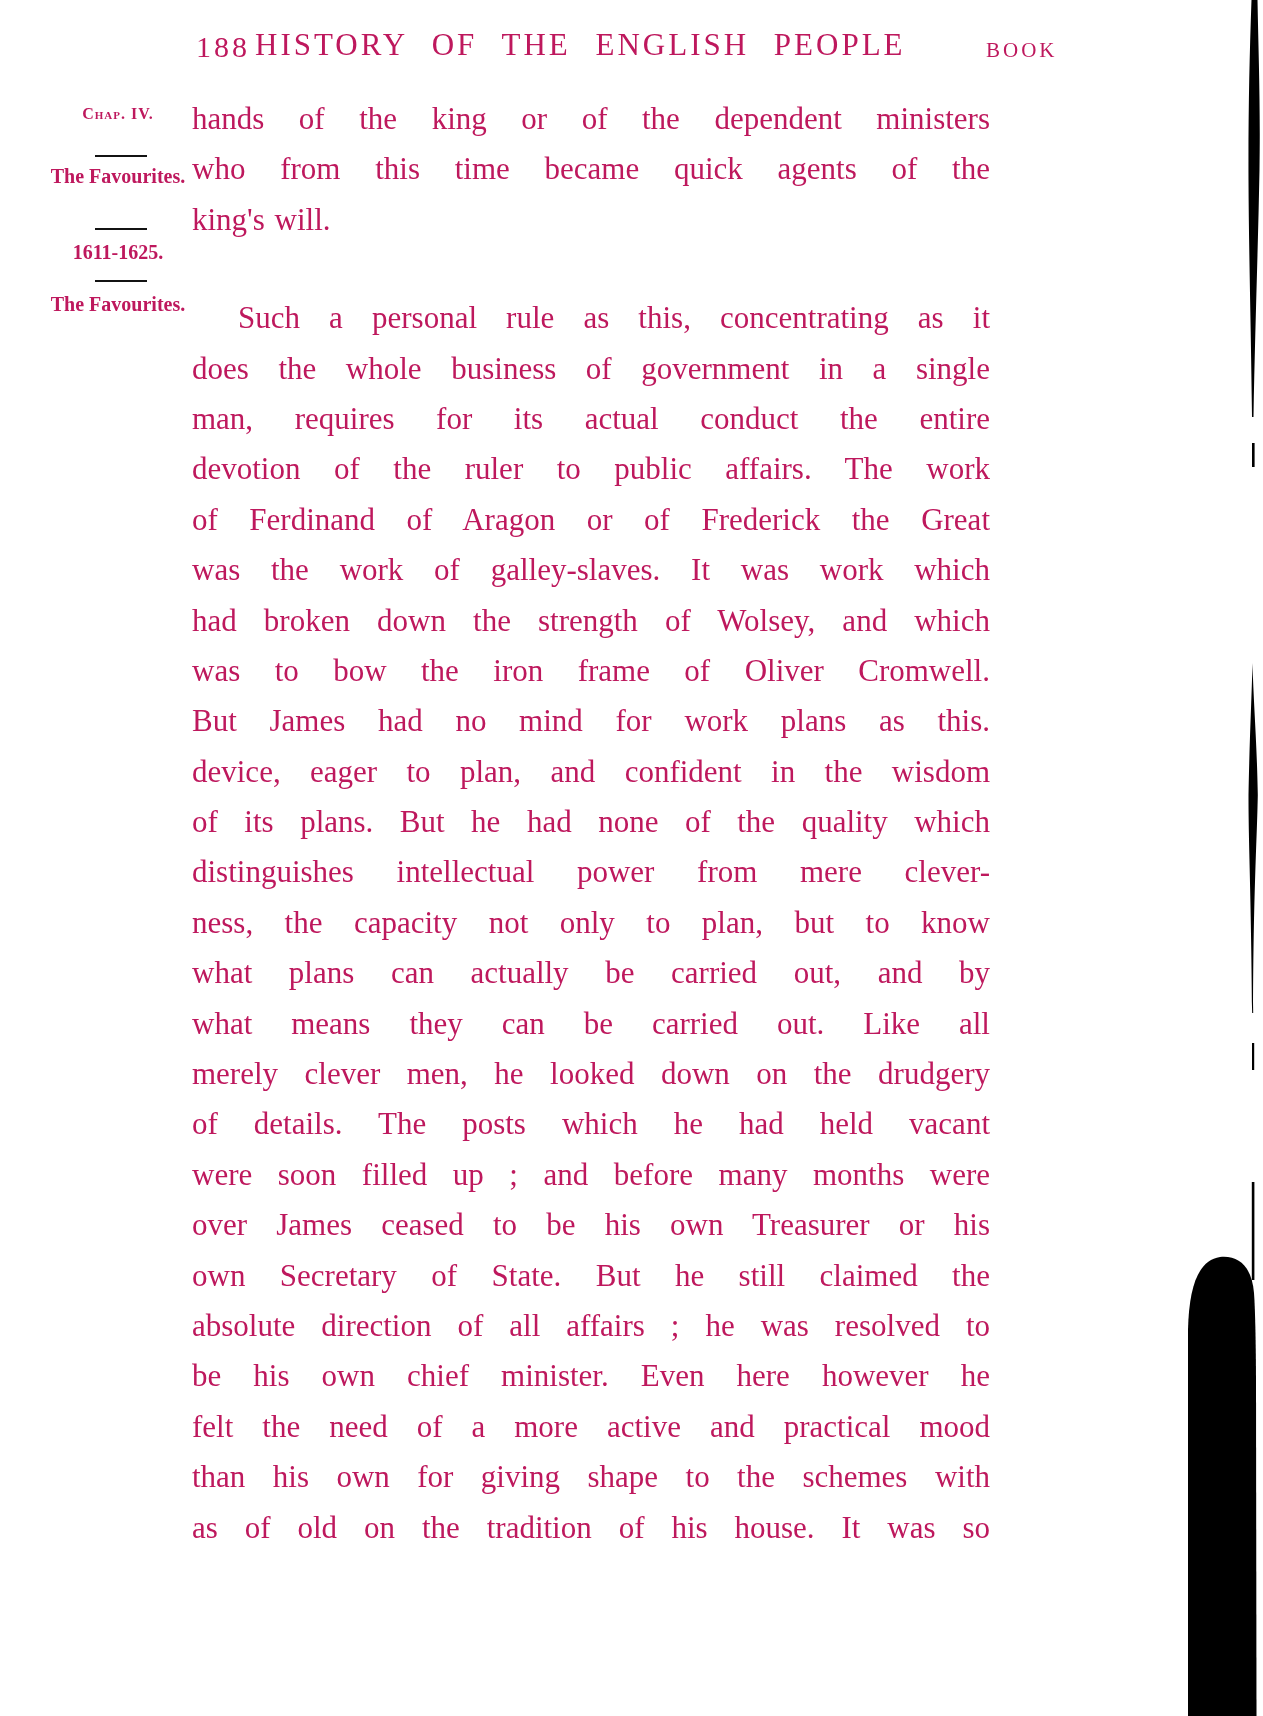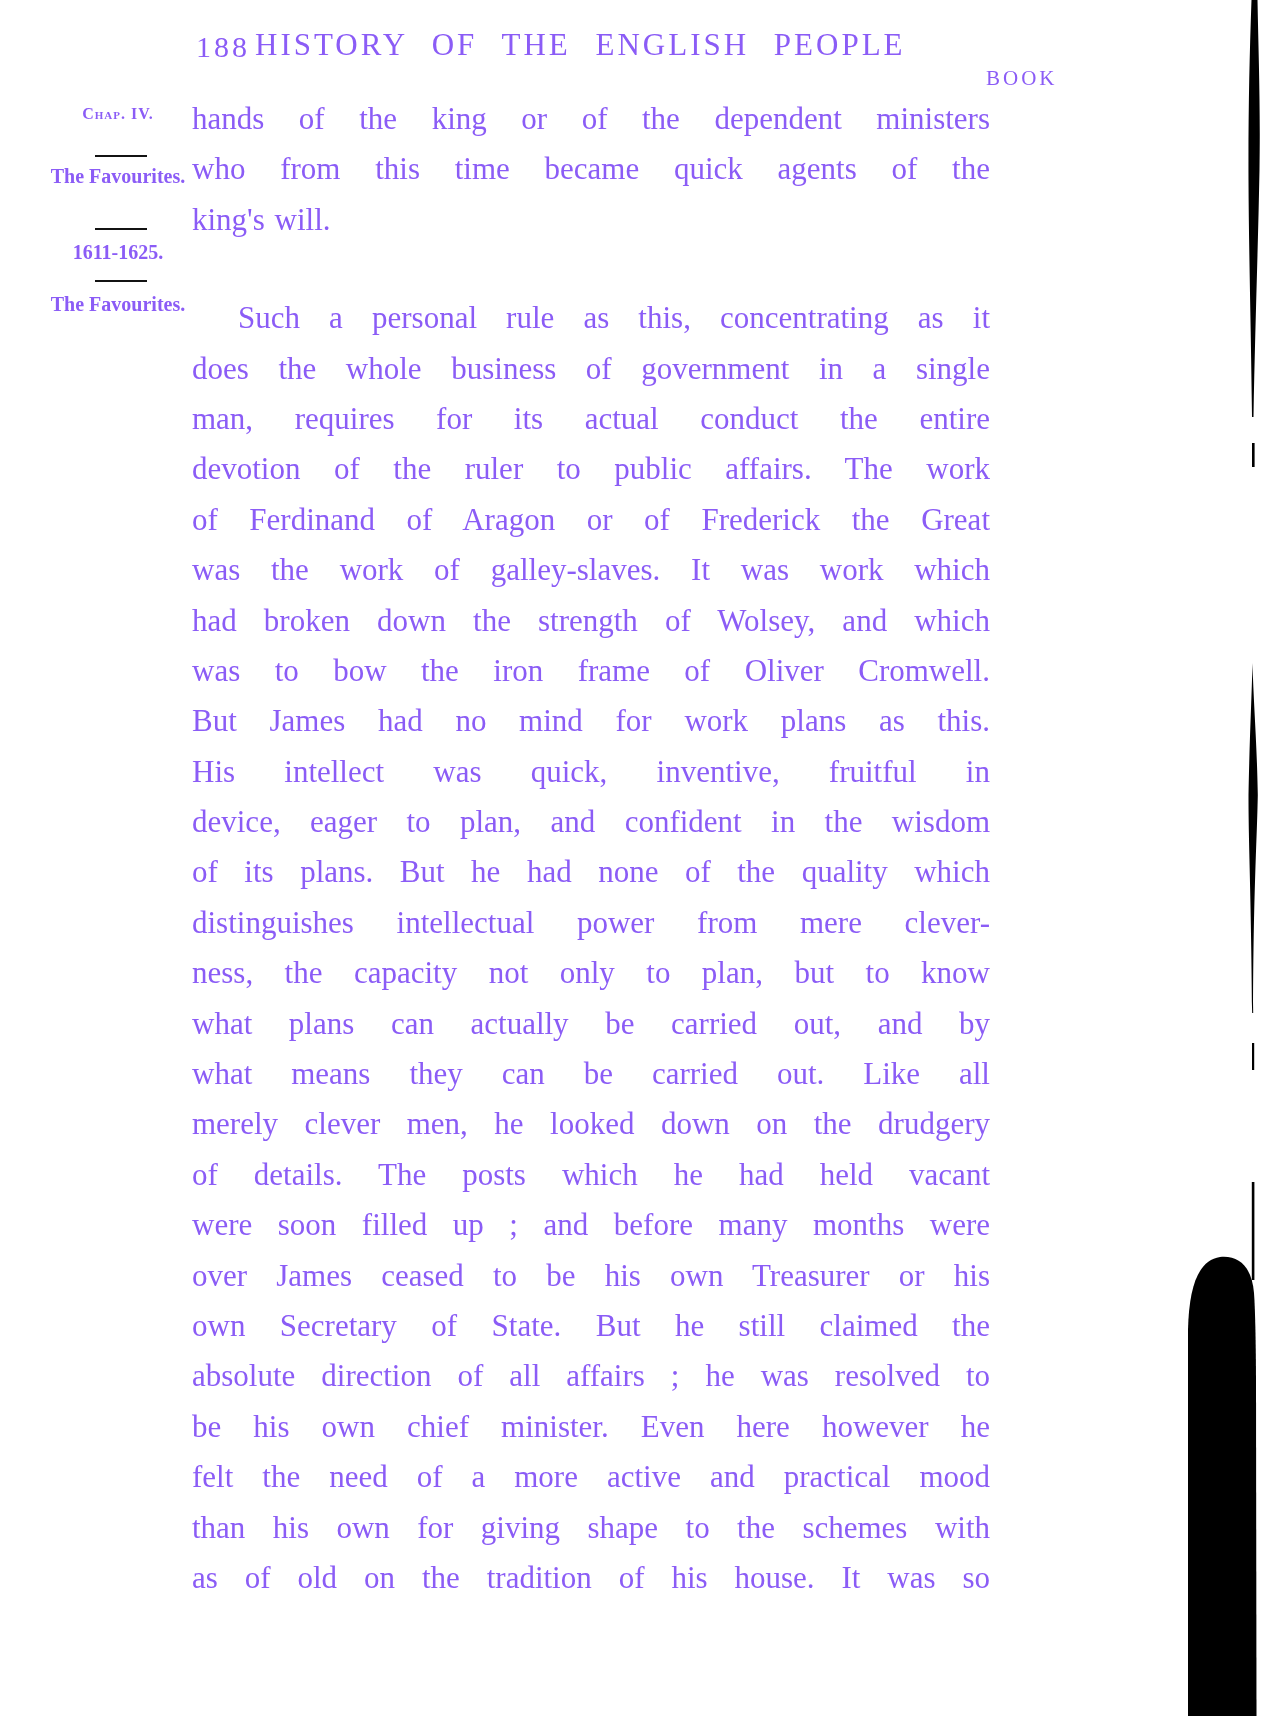--- a/index.html
+++ b/index.html
@@ -2,37 +2,36 @@
 <html><head>
 <meta charset="utf-8">
 <style>
   html,body{margin:0;padding:0;background:#e8e8e8;}
   #page{
     position:relative;
     width:1263px;height:1716px;
     background:#ffffff;
     overflow:hidden;
     font-family:"Liberation Serif", serif;
-    color:#8b5cf6;
+    color:#be185d;
   }
   
   .pagenum{
     position:absolute;left:196px;top:30px;
     font-size:30px;letter-spacing:3px;
   }
   .header-title{
     position:absolute;left:255px;top:27px;width:700px;
     text-align:left;font-size:31px;
     letter-spacing:3px;word-spacing:14px;
   }
   .header-book{
     position:absolute;left:986px;top:38px;
     font-size:21px;letter-spacing:3px;
     font-variant-caps:small-caps;
-    margin-top:28px;
   }
   
   .margin-note{
     position:absolute;left:42px;width:152px;
     text-align:center;font-size:20px;line-height:24px;
     font-weight:bold;
   }
   .margin-note.chap{
     font-weight:600;font-size:16px;
     font-variant-caps:small-caps;letter-spacing:1px;
@@ -94,21 +93,20 @@
       <div class="body-line para-end">king's will.</div>
       <div class="body-line indent">Such a personal rule as this, concentrating as it</div>
       <div class="body-line">does the whole business of government in a single</div>
       <div class="body-line">man, requires for its actual conduct the entire</div>
       <div class="body-line">devotion of the ruler to public affairs.  The work</div>
       <div class="body-line">of Ferdinand of Aragon or of Frederick the Great</div>
       <div class="body-line">was the work of galley-slaves.  It was work which</div>
       <div class="body-line">had broken down the strength of Wolsey, and which</div>
       <div class="body-line">was to bow the iron frame of Oliver Cromwell.</div>
       <div class="body-line">But James had no mind for work plans as this.</div>
-      <div class="body-line">His intellect was quick, inventive, fruitful in</div>
       <div class="body-line">device, eager to plan, and confident in the wisdom</div>
       <div class="body-line">of its plans.  But he had none of the quality which</div>
       <div class="body-line">distinguishes intellectual power from mere clever-</div>
       <div class="body-line">ness, the capacity not only to plan, but to know</div>
       <div class="body-line">what plans can actually be carried out, and by</div>
       <div class="body-line">what means they can be carried out.  Like all</div>
       <div class="body-line">merely clever men, he looked down on the drudgery</div>
       <div class="body-line">of details.  The posts which he had held vacant</div>
       <div class="body-line">were soon filled up ; and before many months were</div>
       <div class="body-line">over James ceased to be his own Treasurer or his</div>

